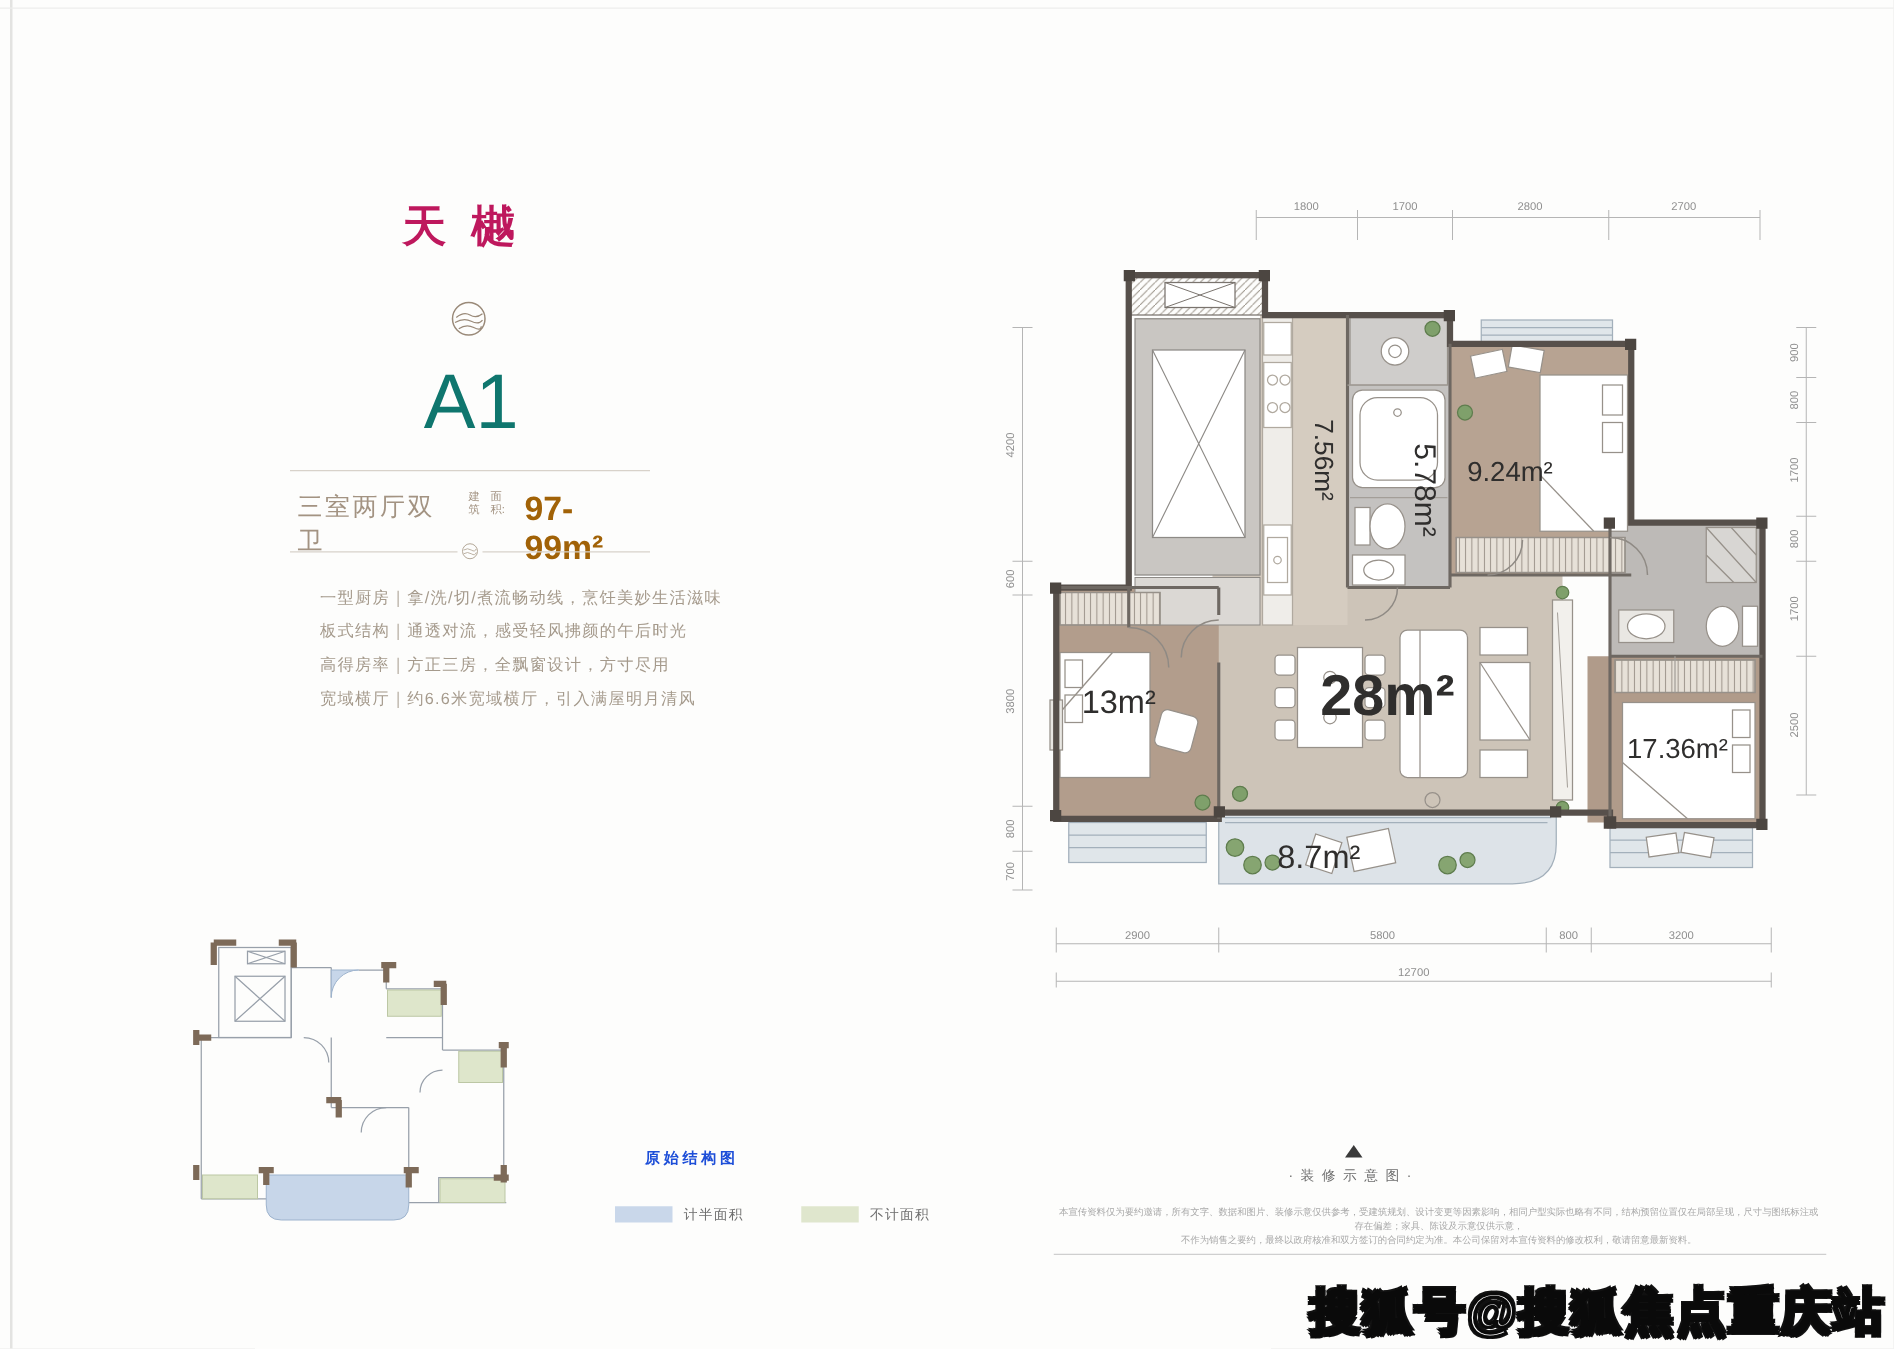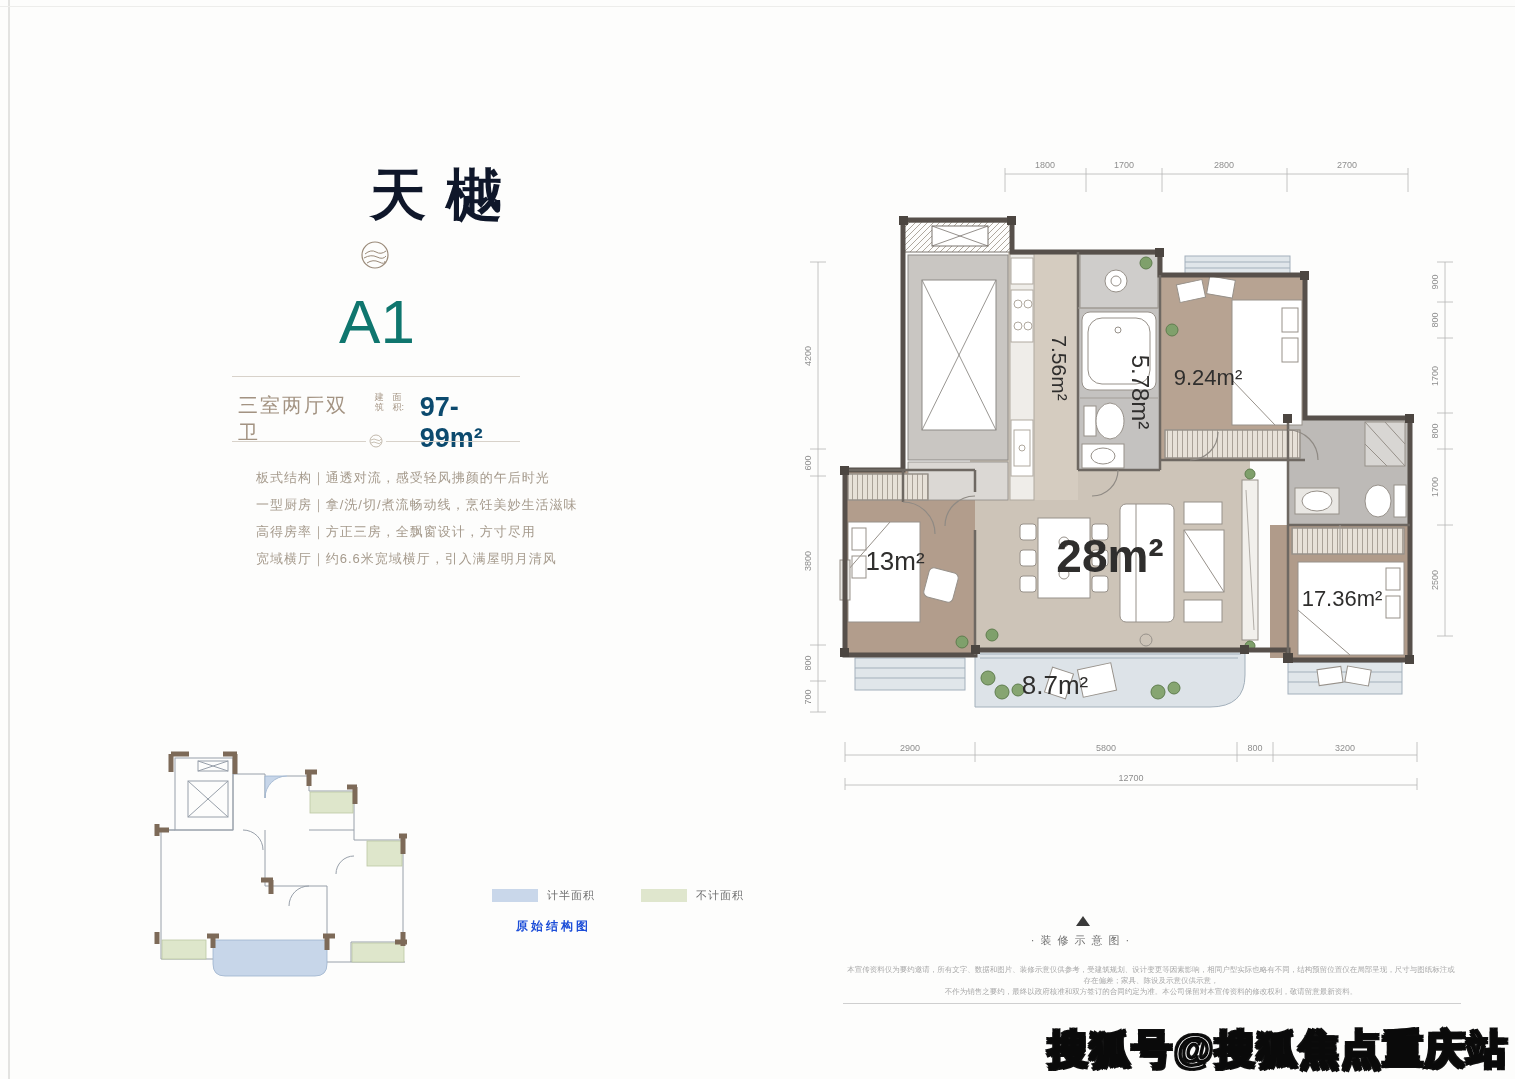--- a/index.html
+++ b/index.html
@@ -2,38 +2,38 @@
 <html><head>
 <meta charset="utf-8">
 <style>
   html,body{margin:0;padding:0;background:#e8e8e8;}
   #page{position:relative;width:1515px;height:1079px;background:#fdfdfc;overflow:hidden;
         font-family:"Liberation Sans","DejaVu Sans",sans-serif;}
   .scan-edge-left{position:absolute;left:8px;top:0;width:2px;height:1079px;background:#e3e3e1;}
   .scan-edge-top{position:absolute;left:0;top:6px;width:1515px;height:1px;background:#ededeb;}
 
   
-  .brand{position:absolute;left:232px;top:158px;width:290px;text-align:right;
-         font-size:56px;letter-spacing:20px;color:#0f172a;font-weight:600;}
+  .brand{position:absolute;left:232px;top:158px;width:290px;text-align:center;
+         font-size:35px;letter-spacing:20px;color:#be185d;font-weight:600;}
   .brand-logo{position:absolute;left:360px;top:240px;}
   .unit{position:absolute;left:232px;top:286px;width:290px;text-align:center;
         font-size:62px;color:#0f766e;font-weight:500;}
   .rule1{position:absolute;left:232px;top:376px;width:288px;height:1px;background:#d8d2ca;}
   .rule2{position:absolute;left:232px;top:441px;width:288px;height:1px;background:#d8d2ca;}
   .rule2-logo{position:absolute;left:366px;top:434px;background:#fdfdfc;padding:0 3px;}
   .spec{position:absolute;left:238px;top:392px;width:282px;display:flex;align-items:flex-start;justify-content:center;gap:7px;}
   .spec-layout{font-size:20px;color:#a39382;letter-spacing:2px;}
   .spec-unitlabel{display:flex;flex-direction:row;font-size:9px;line-height:10px;color:#a39382;}
-  .spec-area{font-size:27px;font-weight:bold;color:#0c4a6e;}
+  .spec-area{font-size:27px;font-weight:bold;color:#a16207;}
   .features{position:absolute;left:256px;top:464px;font-size:13px;line-height:27px;color:#a59a8c;letter-spacing:1px;}
 
   
   .mini-plan{position:absolute;left:95px;top:736px;}
   .legend-title{position:absolute;left:516px;top:918px;font-size:12px;color:#1d4ed8;font-weight:bold;letter-spacing:3px;}
-  .legend-row{position:absolute;left:492px;top:888px;display:flex;align-items:center;gap:9px;text-align:right;}
+  .legend-row{position:absolute;left:492px;top:964px;display:flex;align-items:center;gap:9px;text-align:right;}
   .legend-row .gap{width:28px;}
   .sw{width:46px;height:13px;}
   .sw-blue{background:#c9d7ea;}
   .sw-green{background:#dfe6cd;}
   .legend-label{font-size:11px;color:#6f6f6f;letter-spacing:1px;}
 
   
   .plan-svg{position:absolute;left:780px;top:130px;}
 
   
@@ -87,22 +87,22 @@
   <div class="rule2"></div>
   <div class="rule2-logo">
     <svg width="14" height="14" viewBox="0 0 14 14">
       <circle cx="7" cy="7" r="6" fill="none" stroke="#b3a797" stroke-width="0.8"></circle>
       <path d="M2,6 Q5,4 8,6 T12,5" fill="none" stroke="#b3a797" stroke-width="0.7"></path>
       <path d="M2,9 Q5,7 8,9 T12,8" fill="none" stroke="#b3a797" stroke-width="0.7"></path>
     </svg>
   </div>
 
   <div class="features">
+    <div>一型厨房｜拿/洗/切/煮流畅动线，烹饪美妙生活滋味</div>
     <div>板式结构｜通透对流，感受轻风拂颜的午后时光</div>
-    <div>一型厨房｜拿/洗/切/煮流畅动线，烹饪美妙生活滋味</div>
     <div>高得房率｜方正三房，全飘窗设计，方寸尽用</div>
     <div>宽域横厅｜约6.6米宽域横厅，引入满屋明月清风</div>
   </div>
 
   <div class="mini-plan">
     <svg width="390" height="272" viewBox="0 0 390 272">
       <g stroke="#98a0aa" stroke-width="1" fill="none">
 
         <rect x="80" y="22" width="58" height="72"></rect>
         <rect x="93" y="45" width="40" height="36"></rect>

